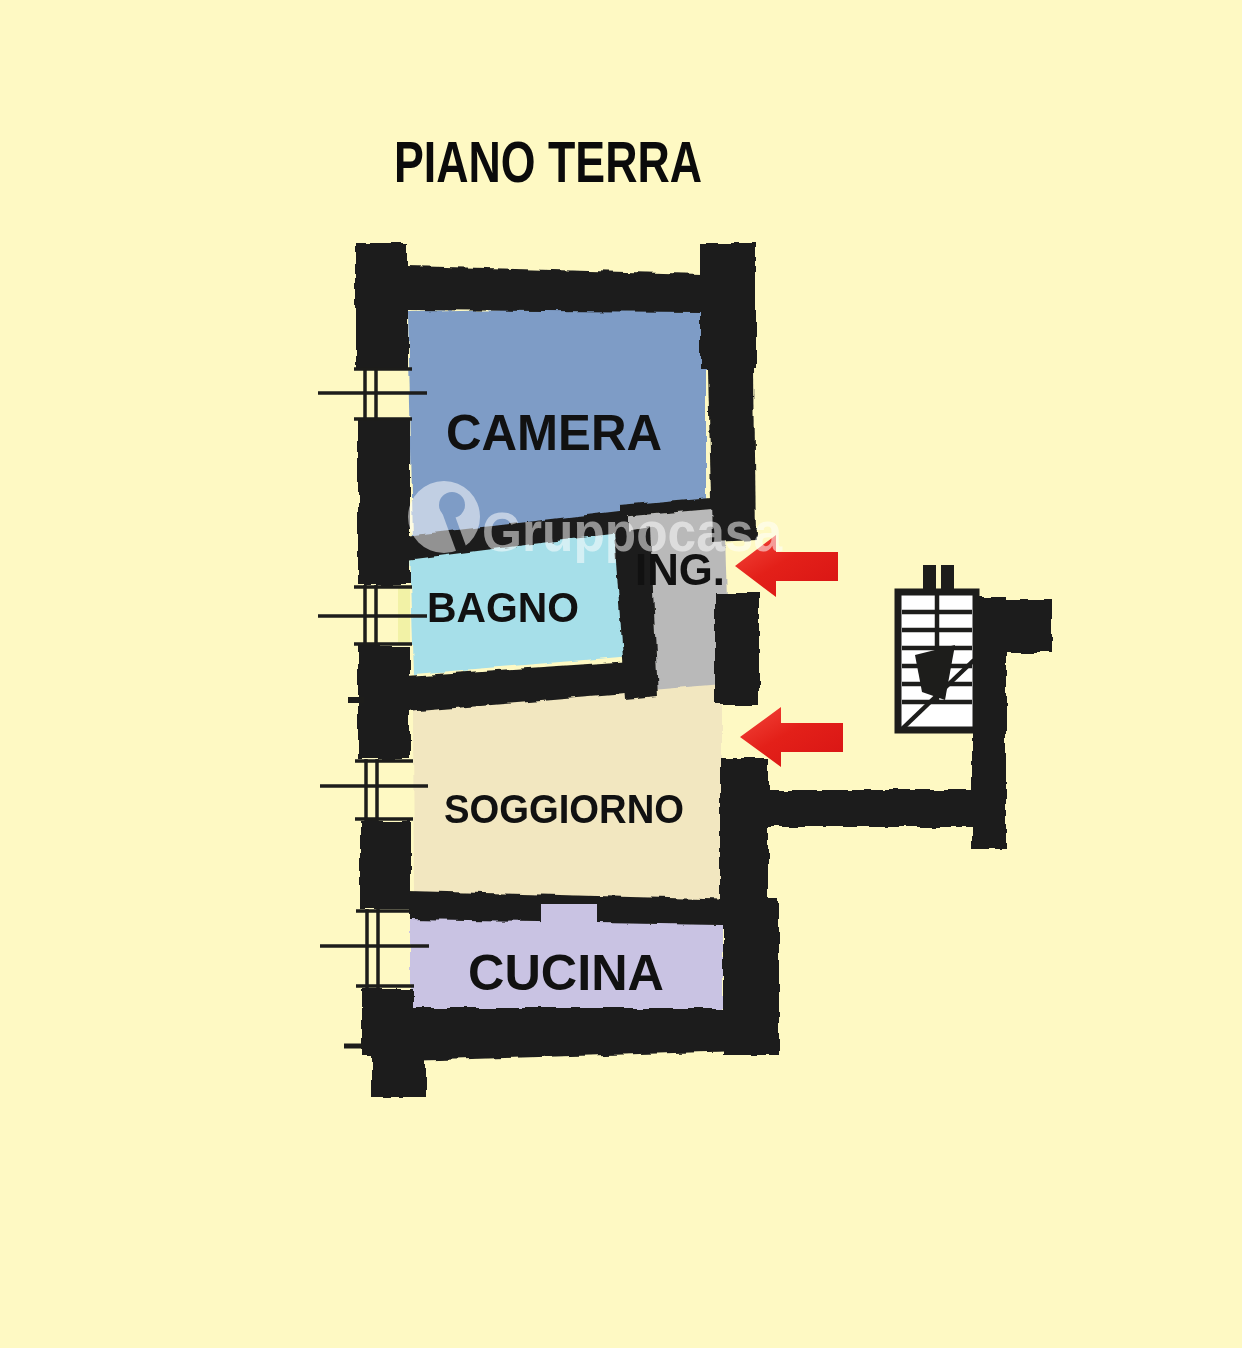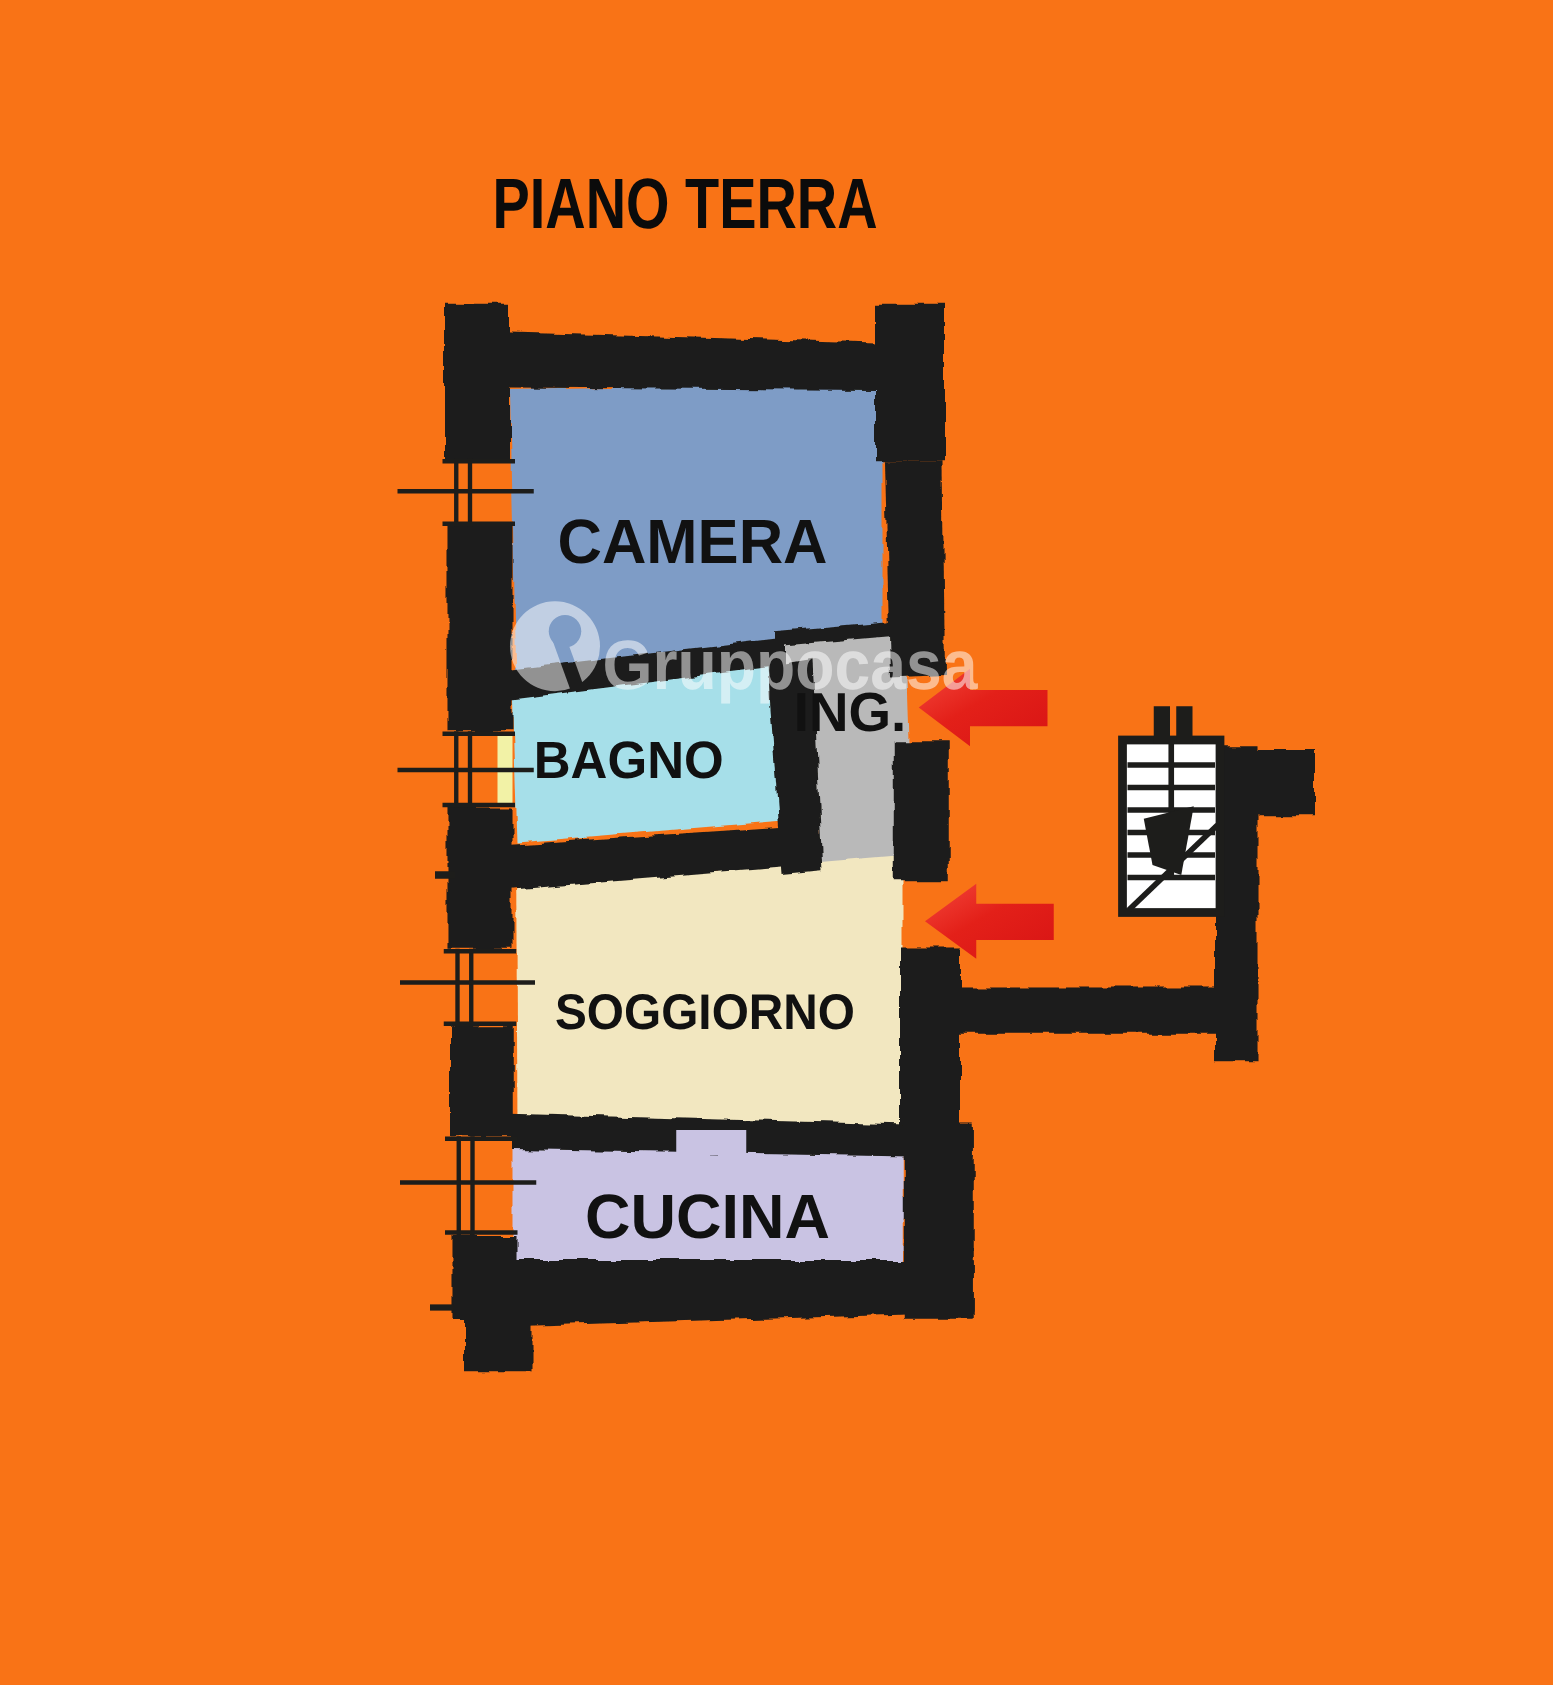--- a/index.html
+++ b/index.html
@@ -1,16 +1,16 @@
 <!DOCTYPE html>
 <html><head>
 <meta charset="utf-8">
 <style>
   html,body{margin:0;padding:0;background:#ffffff;}
-  .page{position:relative;width:1242px;height:1348px;background:#f97316;overflow:hidden;
+  .page{position:relative;width:1242px;height:1348px;background:#fef9c3;overflow:hidden;
         font-family:"Liberation Sans", sans-serif;}
   svg{display:block}
   text{font-family:"Liberation Sans", sans-serif;}
   .room-label{font-weight:bold;fill:#111111;}
   .title-text{font-weight:bold;fill:#0b0b0b;}
   .wm{opacity:0.52;}
 </style>
 </head>
 <body>
 

